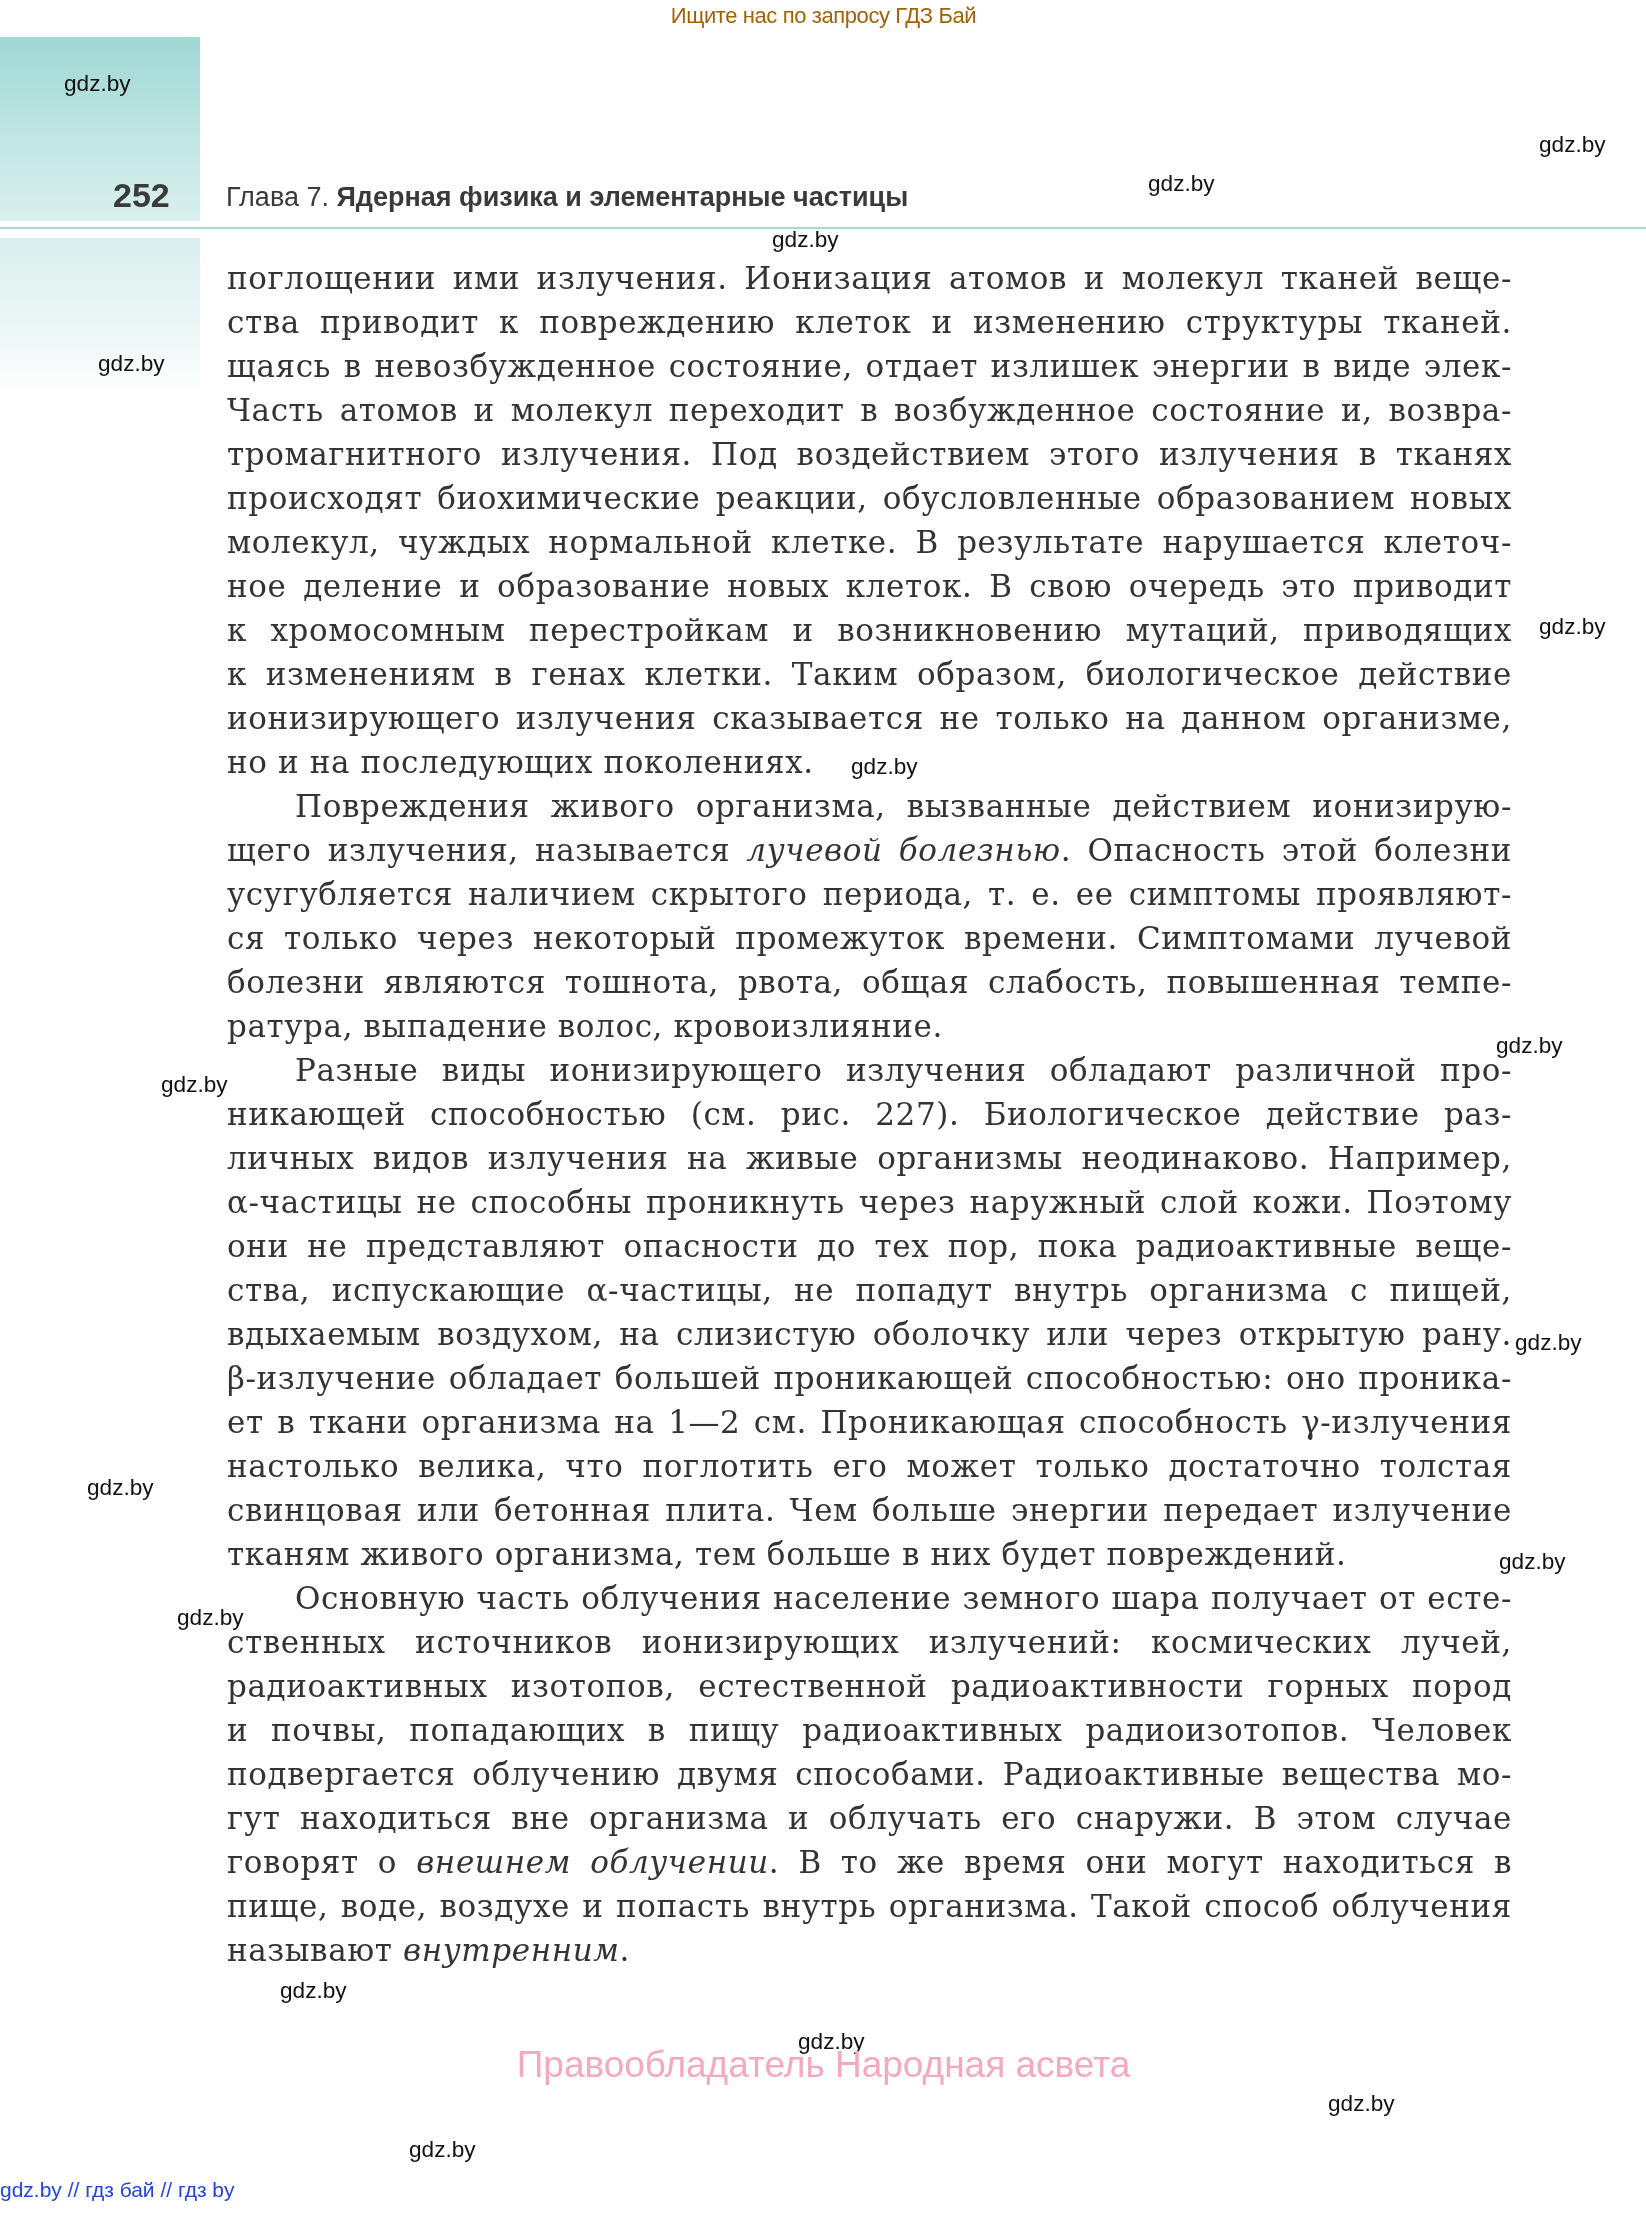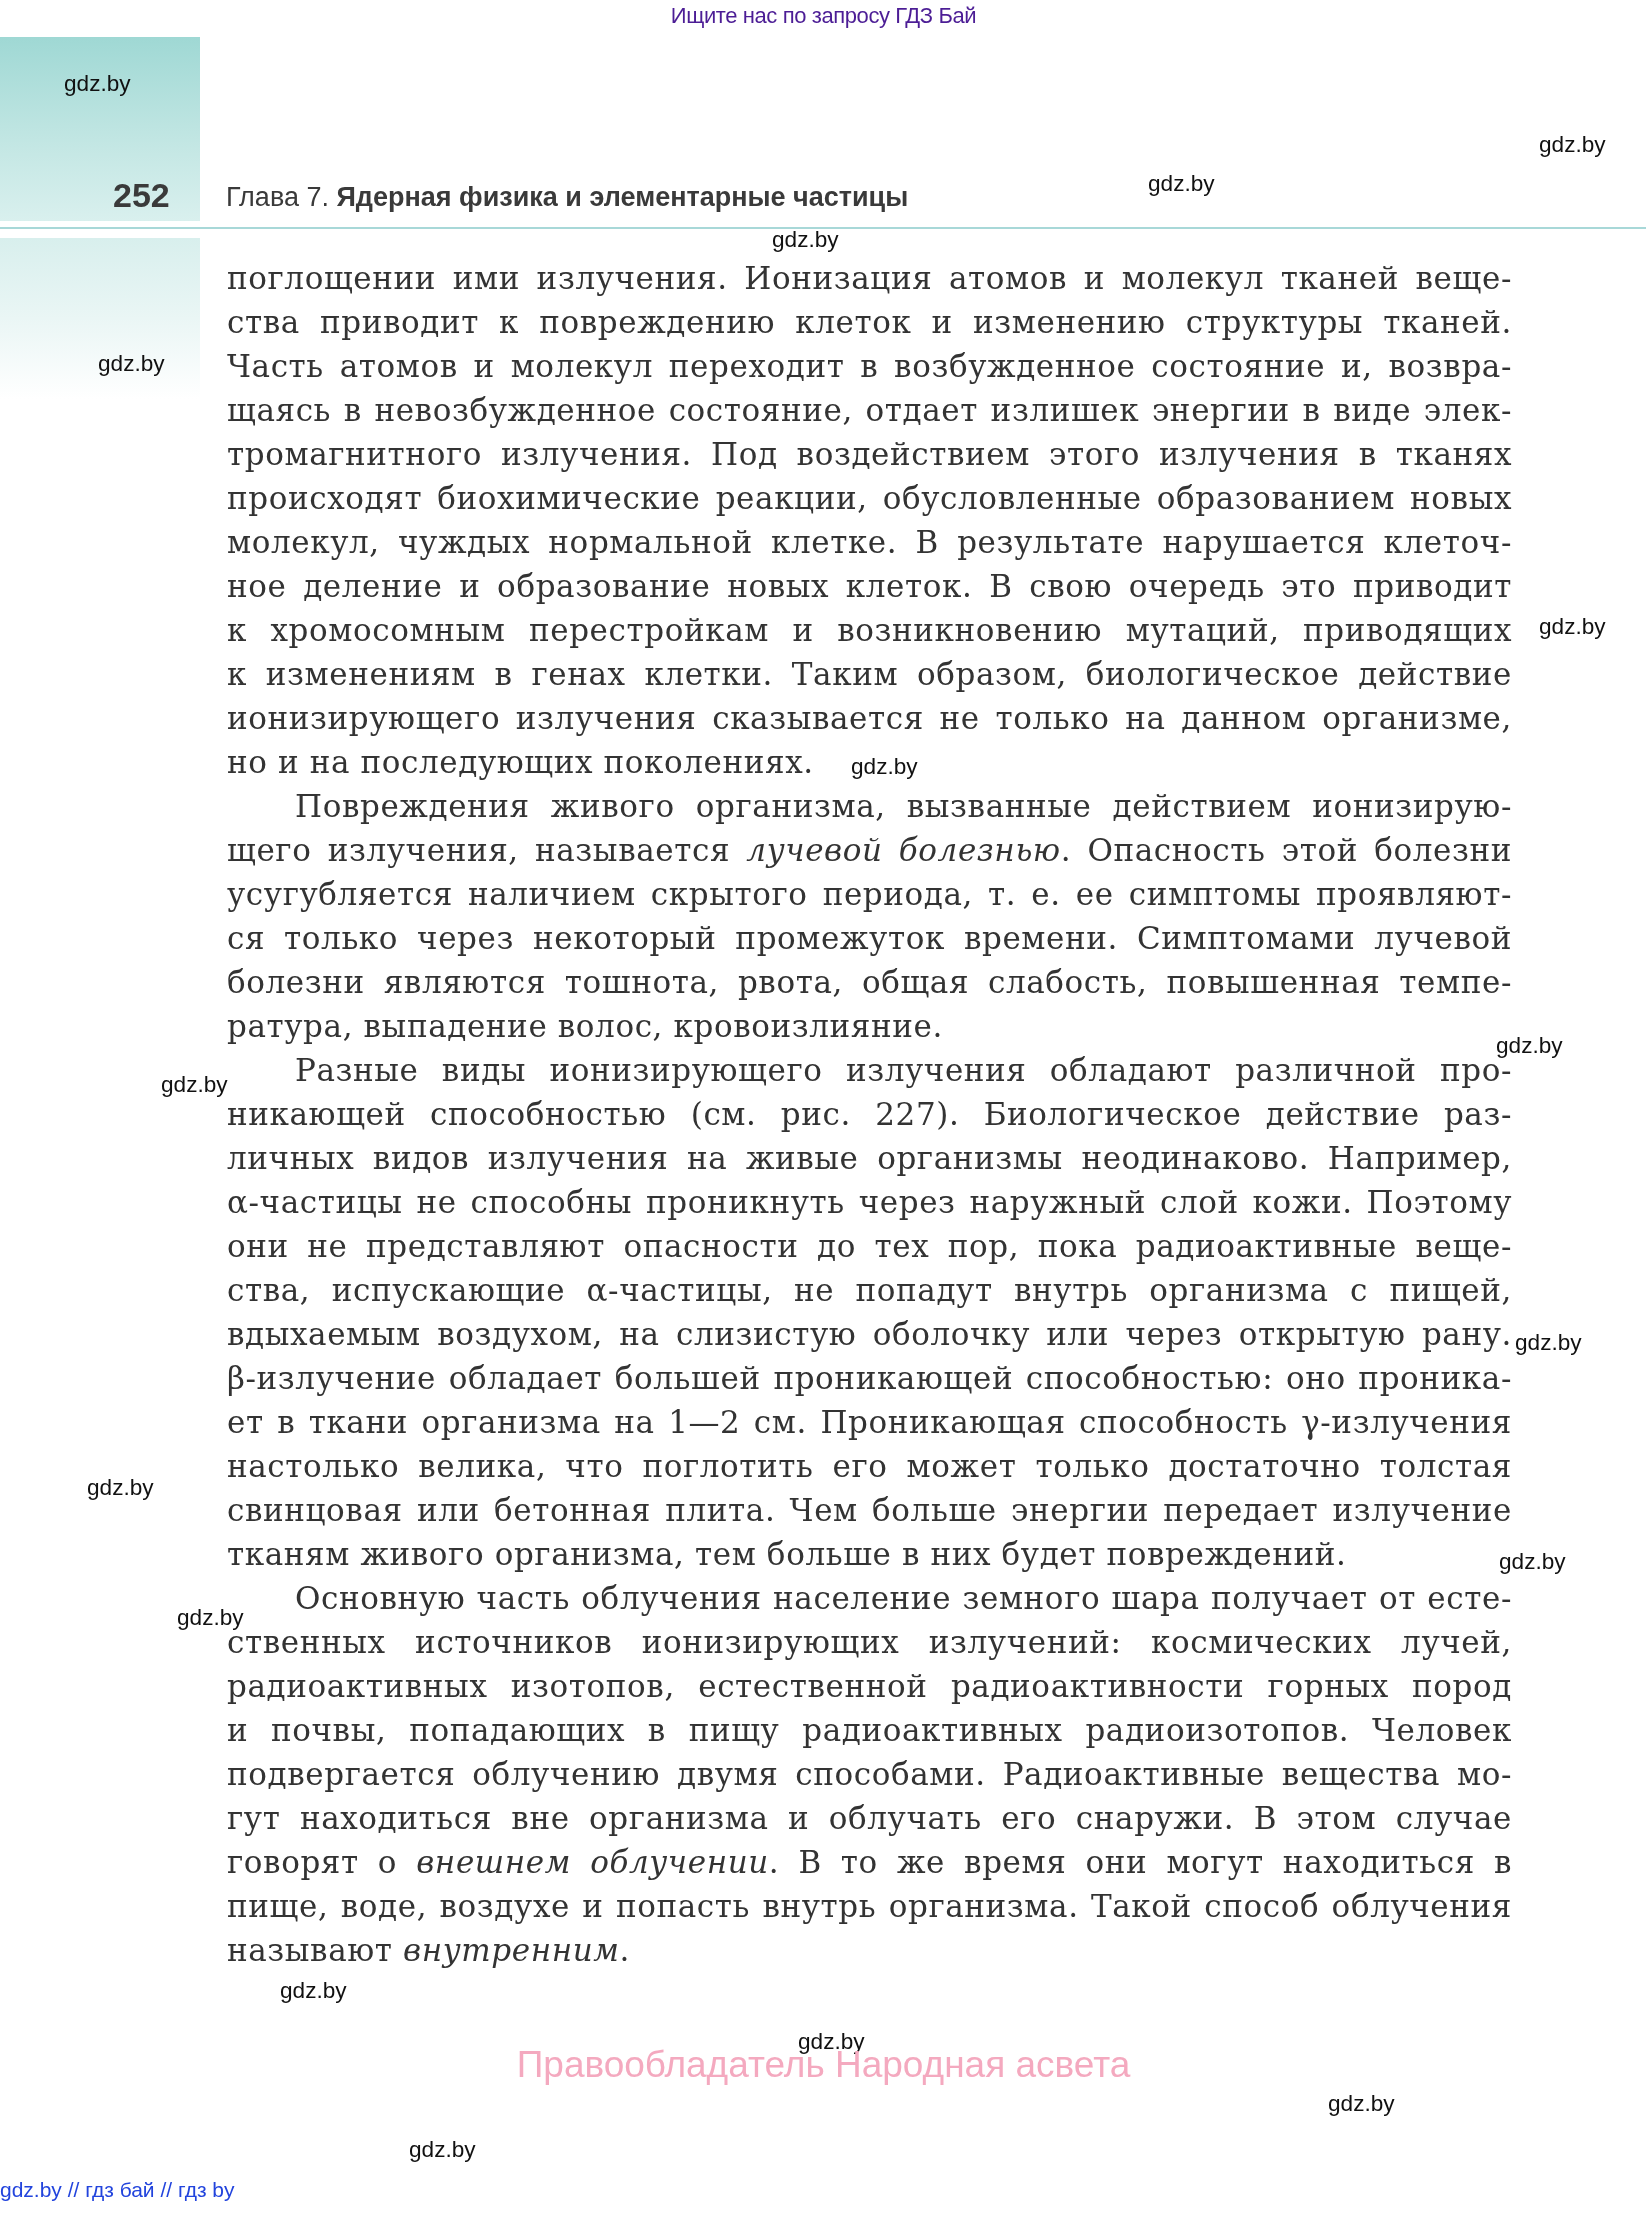--- a/index.html
+++ b/index.html
@@ -3,21 +3,21 @@
   <meta charset="utf-8">
   <style>
     html, body { margin: 0; padding: 0; }
     body {
       width: 1647px; height: 2216px; position: relative; overflow: hidden;
       background: #ffffff;
       font-family: "Liberation Sans", sans-serif;
     }
     .top-banner {
       position: absolute; left: 0; top: 3.2px; width: 1647px; text-align: center;
-      color: #4c1d95; font-size: 22px; font-family: "Liberation Sans", sans-serif;
+      color: #a16207; font-size: 22px; font-family: "Liberation Sans", sans-serif;
       letter-spacing: -0.4px;
     }
     .side-band-top {
       position: absolute; left: 0; top: 37px; width: 200px; height: 184px;
       background: linear-gradient(180deg, #9fd8d4 0%, #c4e7e4 60%, #d9f0ee 100%);
     }
     .side-band-bottom {
       position: absolute; left: 0; top: 238px; width: 200px; height: 161px;
       background: linear-gradient(180deg, #d8efed 0%, #eaf6f5 50%, #ffffff 100%);
     }
@@ -69,22 +69,22 @@
 
 <div class="page-number">252</div>
 <div class="chapter-title">
   <span>Глава 7. </span><span class="bold">Ядерная физика и элементарные частицы</span>
 </div>
 
 <div class="body-text">
   <p>
     <span class="line">поглощении ими излучения. Ионизация атомов и молекул тканей веще-</span>
     <span class="line">ства приводит к повреждению клеток и изменению структуры тканей.</span>
+    <span class="line">щаясь в невозбужденное состояние, отдает излишек энергии в виде элек-</span>
     <span class="line">Часть атомов и молекул переходит в возбужденное состояние и, возвра-</span>
-    <span class="line">щаясь в невозбужденное состояние, отдает излишек энергии в виде элек-</span>
     <span class="line">тромагнитного излучения. Под воздействием этого излучения в тканях</span>
     <span class="line">происходят биохимические реакции, обусловленные образованием новых</span>
     <span class="line">молекул, чуждых нормальной клетке. В результате нарушается клеточ-</span>
     <span class="line">ное деление и образование новых клеток. В свою очередь это приводит</span>
     <span class="line">к хромосомным перестройкам и возникновению мутаций, приводящих</span>
     <span class="line">к изменениям в генах клетки. Таким образом, биологическое действие</span>
     <span class="line">ионизирующего излучения сказывается не только на данном организме,</span>
     <span class="line last">но и на последующих поколениях.</span>
   </p>
   <p>

